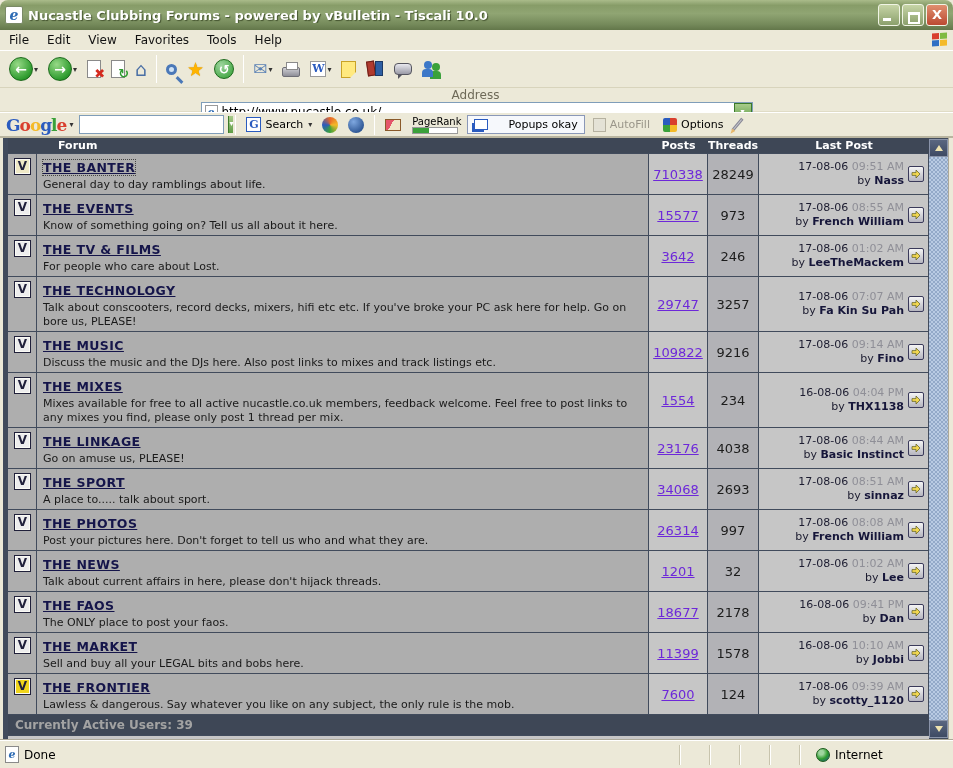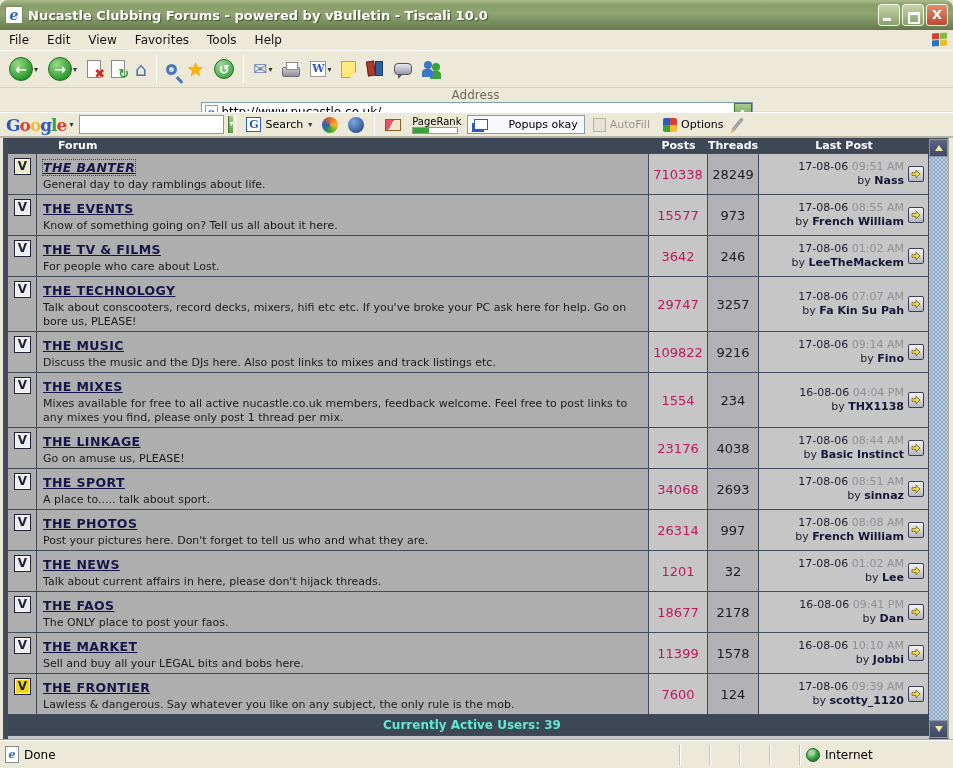--- a/index.html
+++ b/index.html
@@ -118,42 +118,42 @@
 
   .thead { display:flex; background:#3e4756; color:#fff; font:bold 11px "DejaVu Sans",sans-serif; height:15px; align-items:center; flex:none; }
   .thead .h-forum { width:641px; padding-left:50px; }
   .thead .h-posts { width:59px; text-align:center; }
   .thead .h-threads { width:51px; text-align:left; }
   .thead .h-last { width:170px; text-align:center; }
 
   .frow { display:flex; border-top:1px solid #414b5c; min-height:39px; flex:none; }
   .c-icon { width:28px; background:#aeaeae; padding:4px 0 0 6px; }
   .c-name { width:612px; background:#aeaeae; border-left:1px solid #414b5c; padding:3px 4px 2px 6px; }
-  .c-posts { width:59px; background:#c6c6c6; border-left:1px solid #414b5c; display:flex; align-items:center; justify-content:center; font-size:13px; color:#be185d; }
+  .c-posts { width:59px; background:#c6c6c6; border-left:1px solid #414b5c; display:flex; align-items:center; justify-content:center; font-size:13px; color:#6d28d9;text-decoration:underline; }
   .c-threads { width:51px; background:#b2b2b6; border-left:1px solid #414b5c; display:flex; align-items:center; justify-content:center; font-size:13px; color:#1c1c1c; }
   .c-last { width:170px; background:#c6c6c6; border-left:1px solid #414b5c; display:flex; align-items:center; padding:2px 4px 2px 2px; }
 
   .vicon { width:17px; height:17px; border:1px solid #20203a; background:#ededed; box-shadow:inset 0 0 0 1px #fbfbf5;
     display:block; color:#20203a; font:bold 12px/15px "DejaVu Sans",sans-serif; text-align:center; }
   .vicon.ic-old { background:#efe9c6; }
   .vicon.ic-new { background:#f0d51c; }
 
   .fname { display:inline-block; font:bold 12.5px "DejaVu Sans",sans-serif; letter-spacing:0.4px; color:#15154a;
     text-decoration:underline; cursor:pointer; }
-  .fname.focused { outline:1px dotted #444;font-style:italic; }
+  .fname.focused { outline:1px dotted #444; }
   .fdesc { font-size:11px; color:#1a1a1a; line-height:14px; margin-top:2px; }
 
   .lp-text { flex:1; text-align:right; font-size:11px; line-height:14px; color:#1c1c30; }
   .lp-time { color:#8f8f97; }
   .lp-by b { color:#16163a; }
   .lp-arrow { width:16px; height:16px; margin-left:4px; background:linear-gradient(#f5f5f5,#b5b5bf); border:1px solid #3a3a5a;
     border-radius:2px; display:flex; align-items:center; justify-content:center; cursor:pointer; flex:none; }
 
-  .au-header { background:#3e4756; color:#5eead4; font:bold 12px "DejaVu Sans",sans-serif; padding:3px 0 3px 7px;
-    border-top:1px solid #414b5c; flex:none;text-align:center; }
+  .au-header { background:#3e4756; color:#a3a3a3; font:bold 12px "DejaVu Sans",sans-serif; padding:3px 0 3px 7px;
+    border-top:1px solid #414b5c; flex:none; }
   .au-body { background:#c6c6c6; border-top:1px solid #414b5c; flex:1; font-size:11px; color:#111;
     line-height:15px; padding:5px 8px 0 7px; overflow:hidden; }
 
   
   .vscroll { position:absolute; right:5px; top:1px; width:19px; height:599px; }
   .sbtn { position:absolute; left:0; width:19px; height:18px; background:linear-gradient(#5a6680,#3e4a63); border:1px solid #8a94aa;
     display:flex; align-items:center; justify-content:center; }
   .sbtn.up { top:0; } .sbtn.down { bottom:0; }
   .tri-up { width:0; height:0; border-left:4px solid transparent; border-right:4px solid transparent; border-bottom:6px solid #efe3b0; }
   .tri-down { width:0; height:0; border-left:4px solid transparent; border-right:4px solid transparent; border-top:6px solid #efe3b0; }
@@ -162,21 +162,21 @@
                      linear-gradient(45deg,#b9cbe3 25%,transparent 25%,transparent 75%,#b9cbe3 75%);
     background-size:4px 4px; background-position:0 0,2px 2px; }
   .right-edge { position:absolute; right:0; top:0; width:5px; height:602px; background:#ece9d8; border-left:1px solid #aca899; }
 
   
   .statusbar { position:absolute; left:0; top:740px; width:953px; height:28px; background:#ece9d8;
     border-top:1px solid #fff; box-shadow:0 -1px 0 #aca899; display:flex; align-items:center; font-size:12px; color:#000; }
   .sb-left { display:flex; align-items:center; gap:5px; padding-left:5px; flex:1; }
   .sb-doc { width:14px; height:17px; background:#fff; border:1px solid #8a8a8a; color:#2d6bb4; font:bold italic 11px/15px "DejaVu Serif",serif; text-align:center; }
   .sb-seg { width:30px; height:20px; border-left:1px solid #c8c4ad; box-shadow:inset 1px 0 0 #fff; }
-  .sb-zone { display:flex; align-items:center; gap:5px; width:140px; height:20px; border-left:1px solid #c8c4ad; box-shadow:inset 1px 0 0 #fff; padding-left:6px; }
+  .sb-zone { display:flex; align-items:center; gap:5px; width:140px; height:20px; border-left:1px solid #c8c4ad; box-shadow:inset 1px 0 0 #fff; padding-left:16px; }
   .globe { width:14px; height:14px; border-radius:50%; background:radial-gradient(circle at 35% 30%,#9fd59f 20%,#2f9c2f 55%,#1c4a9c); border:1px solid #1a5a1a; }
   .sb-corner { width:14px; height:20px; }
 </style>
 </head>
 <body>
 
 <div class="titlebar">
   <span class="ie-ico">e</span>
   <span class="title-text">Nucastle Clubbing Forums - powered by vBulletin - Tiscali 10.0</span>
   <span class="winbtns">

